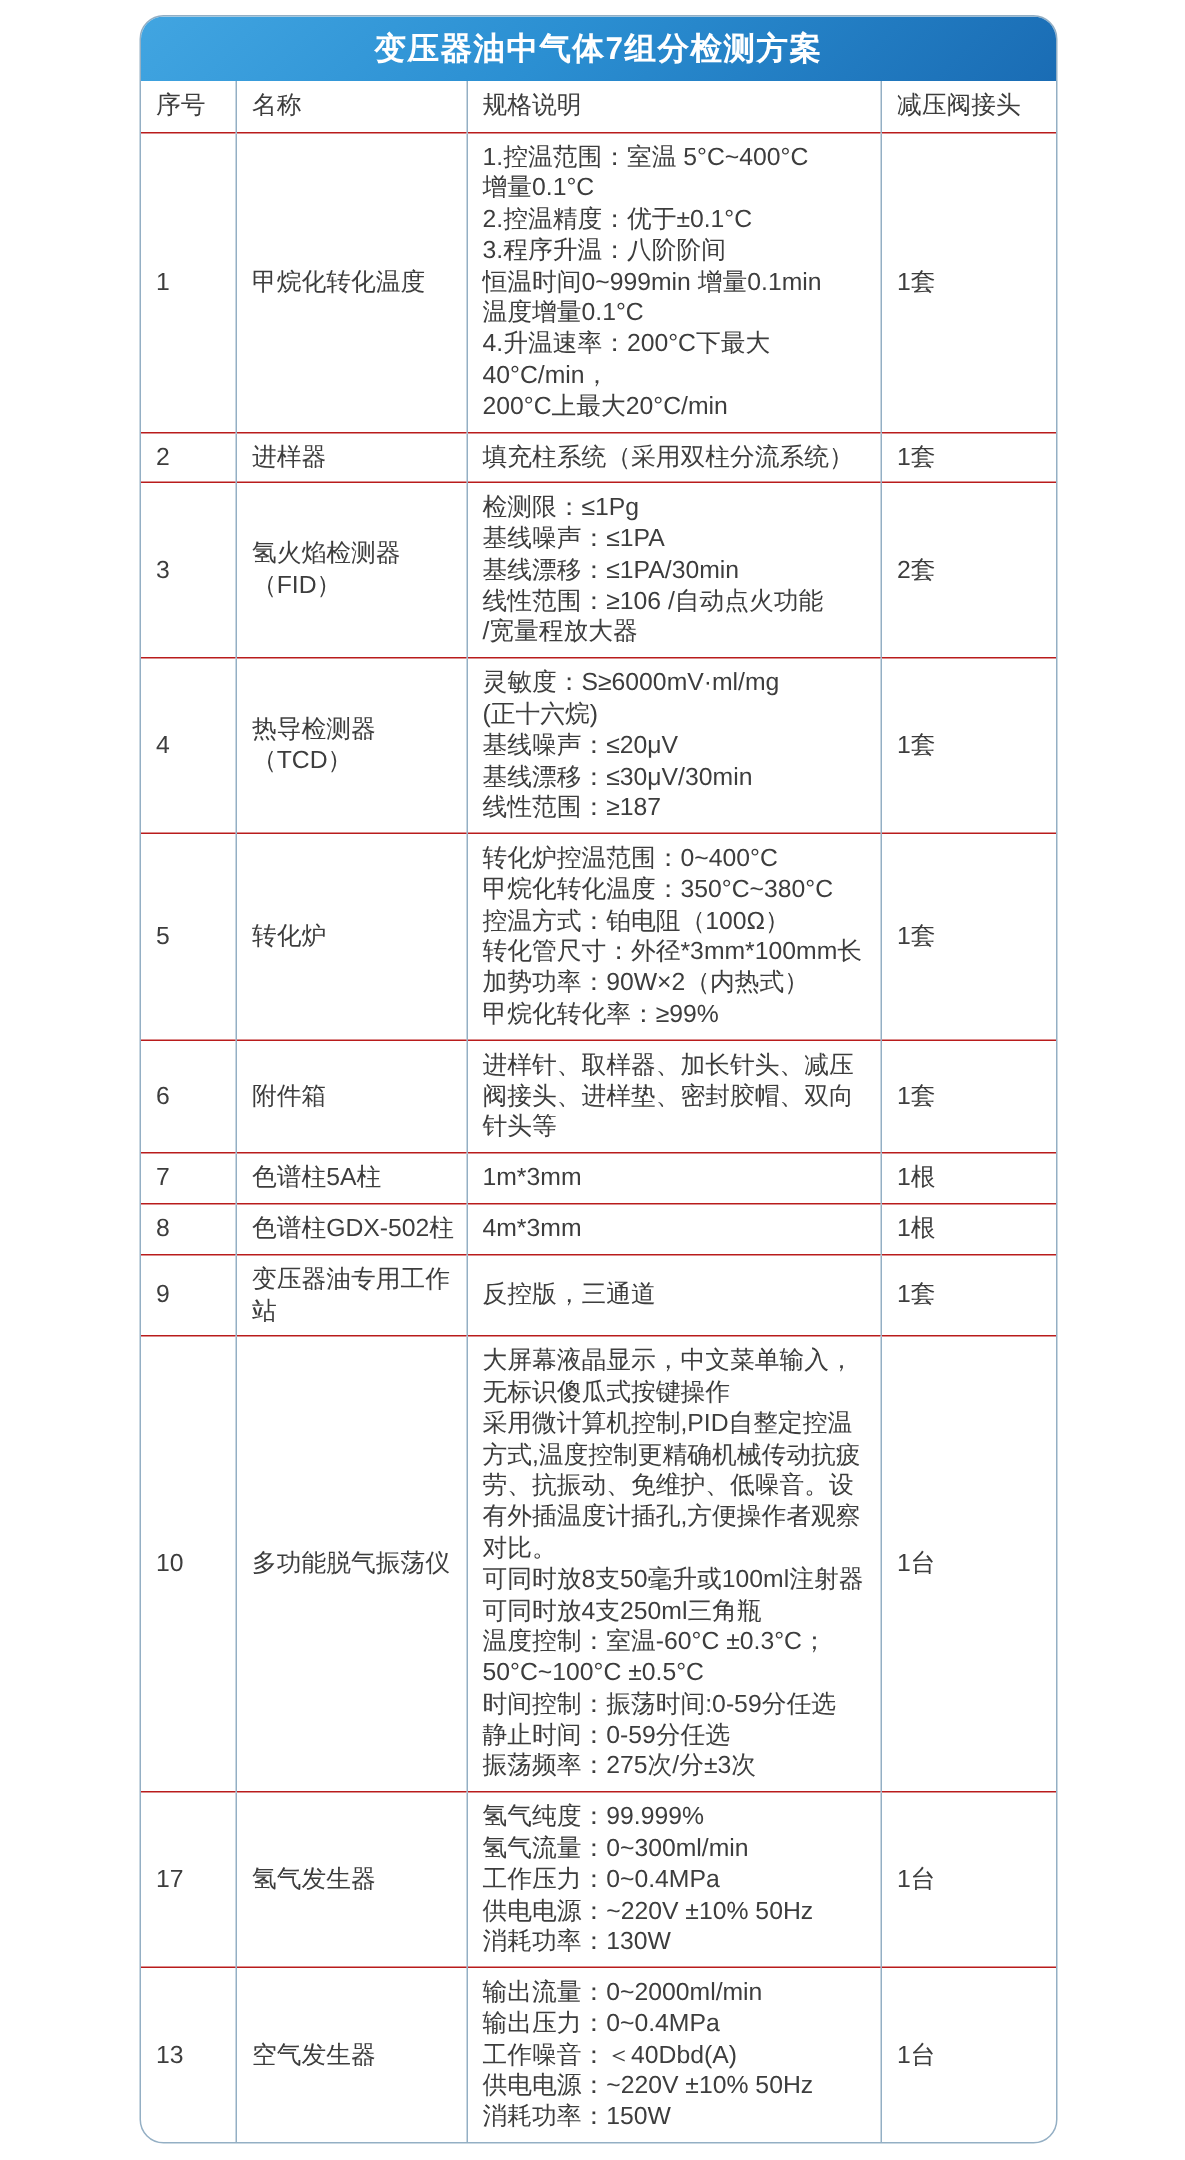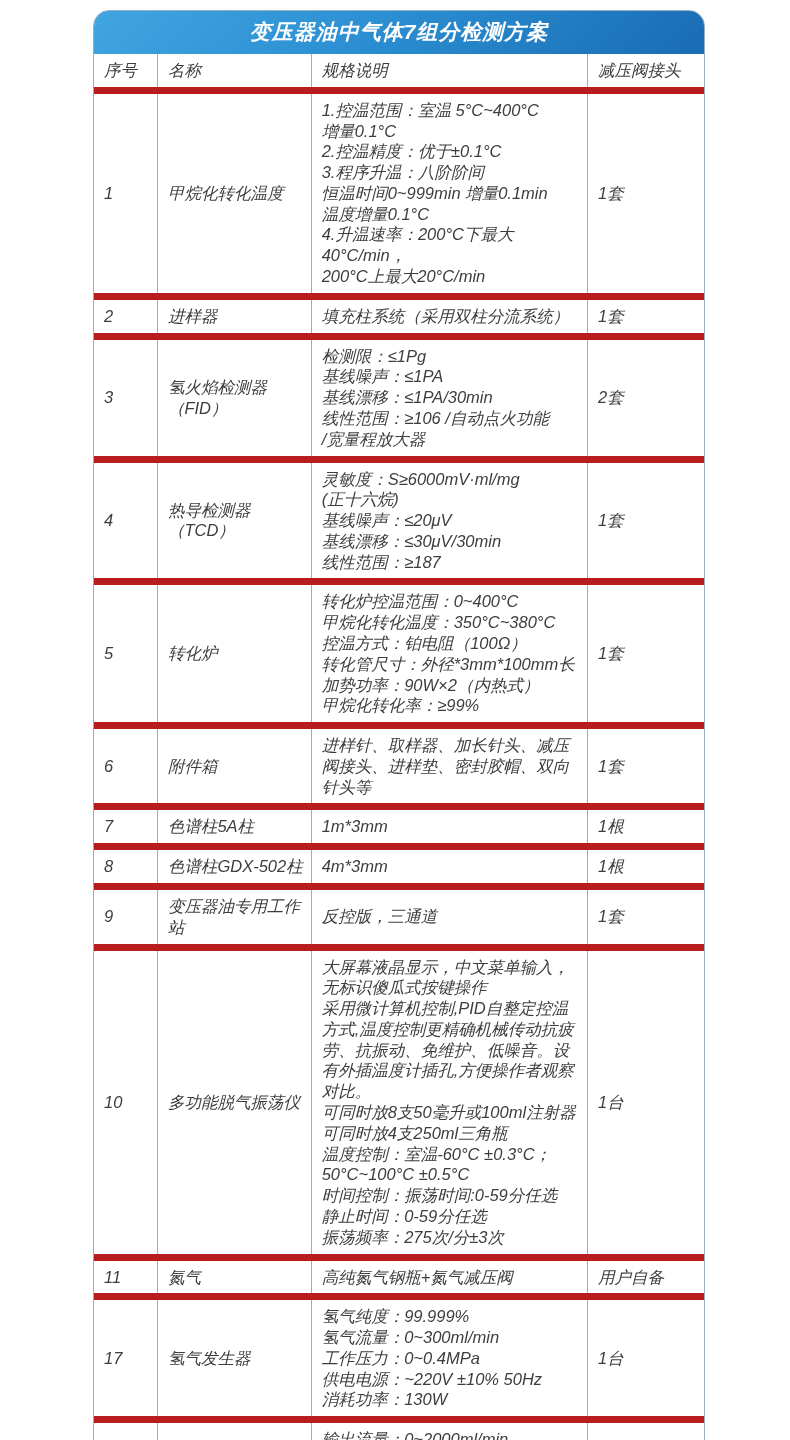--- a/index.html
+++ b/index.html
@@ -7,21 +7,20 @@
     padding: 0;
     background: #ffffff;
     font-family: "Liberation Sans", "DejaVu Sans", sans-serif;
   }
   .page {
     width: 790px;
     height: 1440px;
     background: #ffffff;
     position: relative;
     overflow: hidden;
-    font-style: italic;
   }
   .spec-card {
     position: absolute;
     left: 93px;
     top: 10px;
     width: 612px;
     border: 1px solid #94afc4;
     border-radius: 16px;
     overflow: hidden;
     background: #ffffff;
@@ -38,21 +37,21 @@
   }
   table.spec-table {
     width: 100%;
     border-collapse: collapse;
     table-layout: fixed;
     font-size: 16.5px;
     color: #3d3d3d;
   }
   table.spec-table th,
   table.spec-table td {
-    border-top: 7px solid #b91c1c;
+    border-top: 1px solid #b91c1c;
     border-left: 1px solid #94afc4;
     vertical-align: middle;
     line-height: 1.26;
     padding: 6px 6px 6px 10px;
     box-sizing: border-box;
     font-weight: normal;
     text-align: left;
   }
   table.spec-table th:first-child,
   table.spec-table td:first-child { border-left: none; }
@@ -162,26 +161,20 @@
 可同时放8支50毫升或100ml注射器
 可同时放4支250ml三角瓶
 温度控制：室温-60°C ±0.3°C；
  50°C~100°C ±0.5°C
 时间控制：振荡时间:0-59分任选
 静止时间：0-59分任选
 振荡频率：275次/分±3次</td>
             <td class="col-qty">1台</td>
           </tr>
           <tr>
-            <td class="col-no">11</td>
-            <td class="col-name">氮气</td>
-            <td class="col-spec">高纯氮气钢瓶+氮气减压阀</td>
-            <td class="col-qty">用户自备</td>
-          </tr>
-          <tr>
             <td class="col-no">17</td>
             <td class="col-name">氢气发生器</td>
             <td class="col-spec">氢气纯度：99.999%
 氢气流量：0~300ml/min
 工作压力：0~0.4MPa
 供电电源：~220V ±10% 50Hz
 消耗功率：130W</td>
             <td class="col-qty">1台</td>
           </tr>
           <tr>

